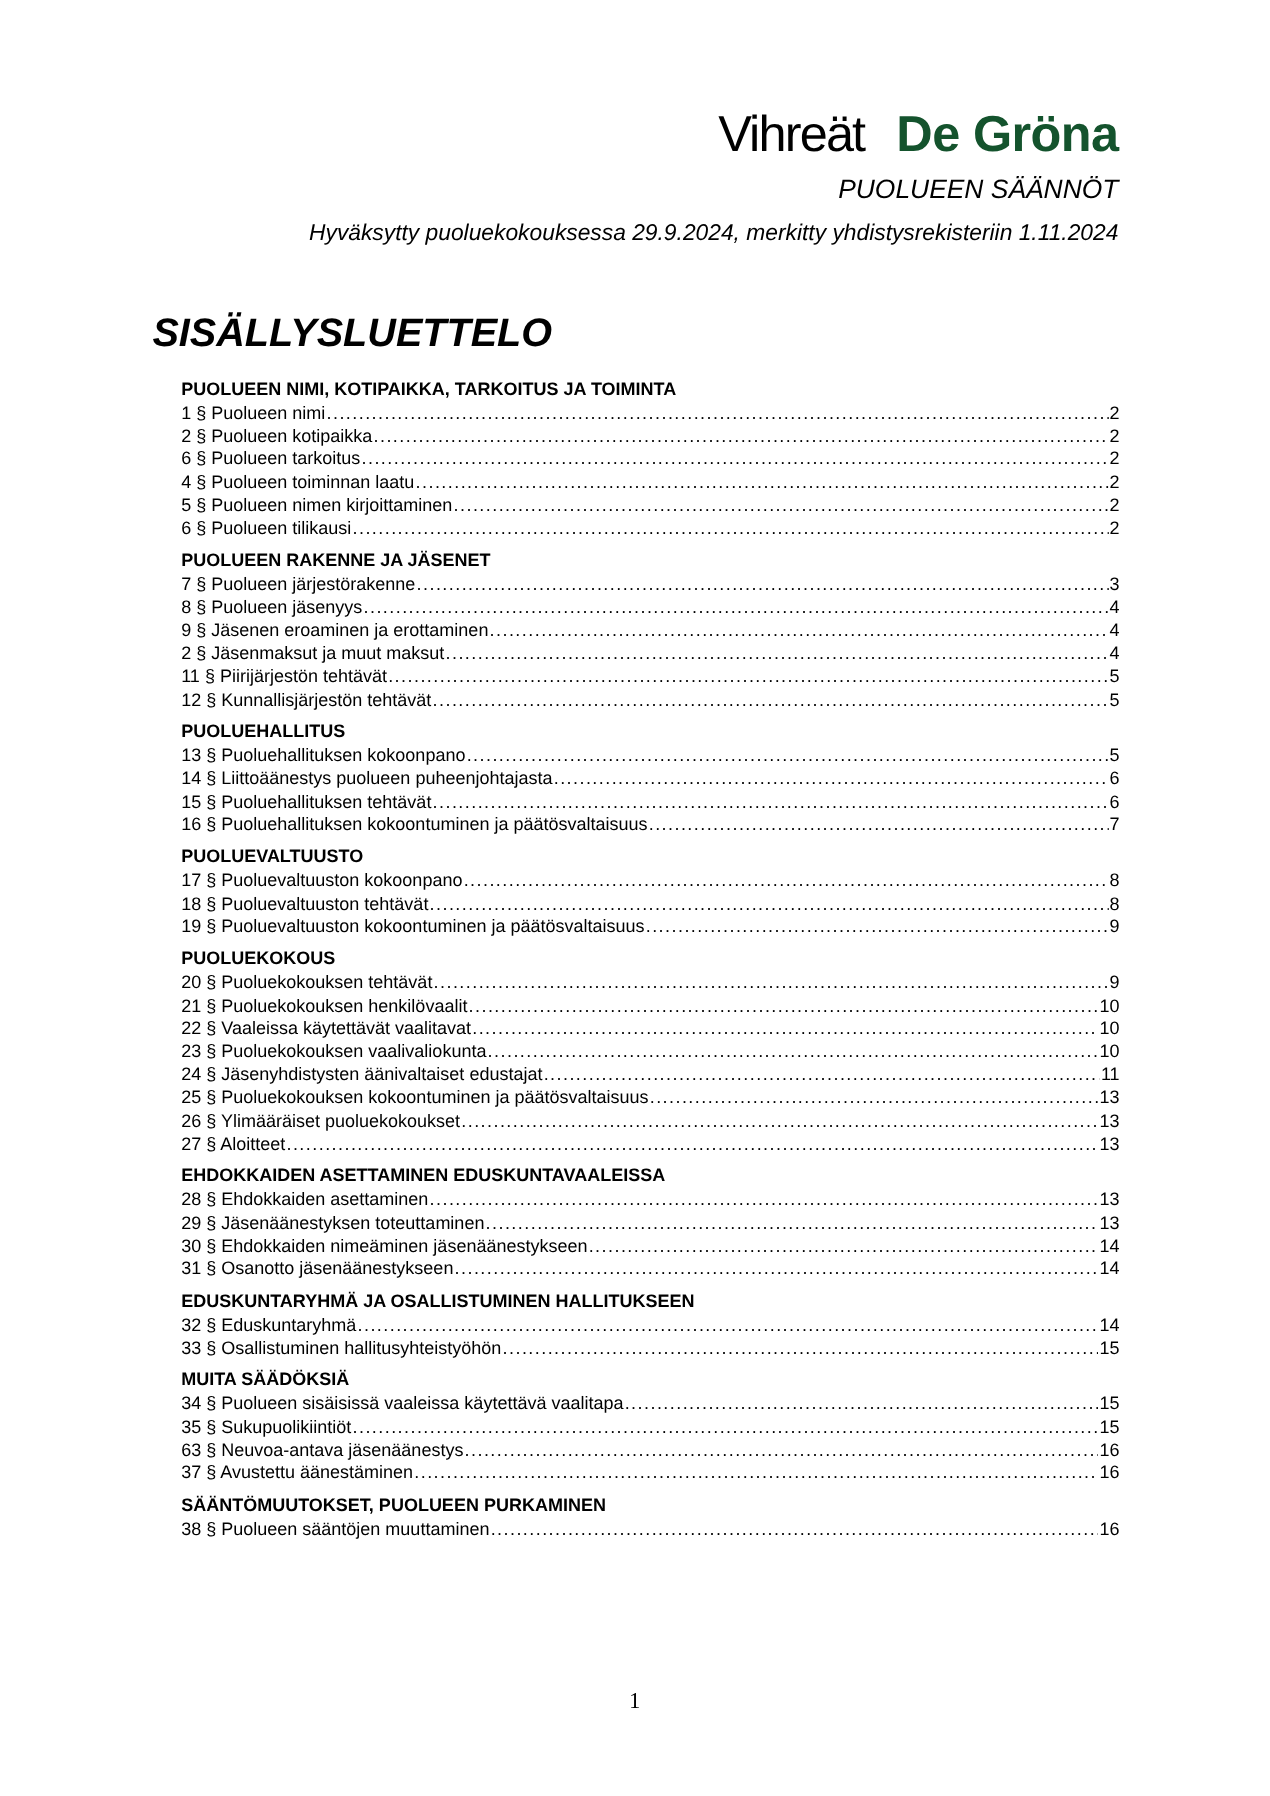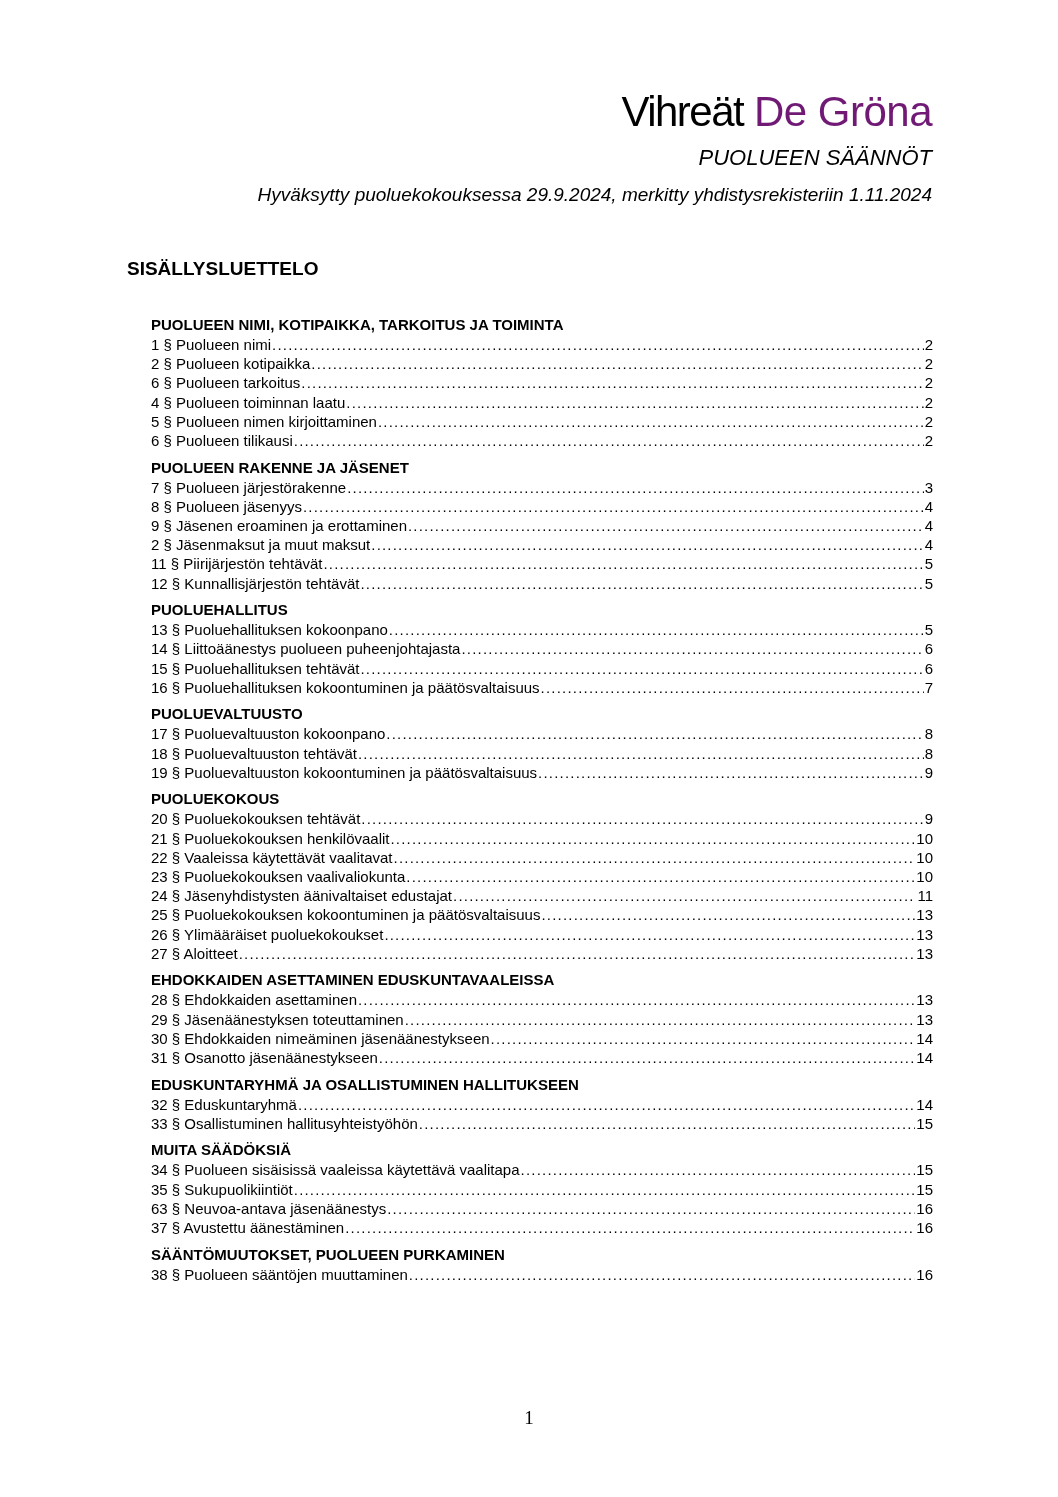--- a/index.html
+++ b/index.html
@@ -1,27 +1,27 @@
 <!DOCTYPE html>
 <html><head>
 <meta charset="utf-8">
 <style>
   html, body { margin: 0; padding: 0; background: #ffffff; }
   body { width: 1058px; height: 1497px; position: relative; overflow: hidden;
          font-family: "Liberation Sans", sans-serif; color: #000; }
   .logo { position: absolute; right: 126px; top: 88px; font-size: 42px; line-height: 48px;
           letter-spacing: -1px; white-space: nowrap; }
   .logo .bold { font-weight: 400; letter-spacing: -1.5px; }
-  .logo .light { font-weight: 400; color: #701a75; letter-spacing: -0.5px; }
+  .logo .light { font-weight: 700; color: #14532d; letter-spacing: -0.5px; margin-left: 16px; }
   .doc-title { position: absolute; right: 126px; top: 145px; font-size: 22px; font-weight: 400;
                font-style: italic; white-space: nowrap; }
   .doc-subtitle { position: absolute; right: 126px; top: 184px; font-size: 19px; font-style: italic;
                   white-space: nowrap; }
-  .toc-heading { position: absolute; left: 127px; top: 258px; font-size: 19px; font-weight: 700;
-                 white-space: nowrap; }
+  .toc-heading { position: absolute; left: 127px; top: 258px; font-size: 33px; font-weight: 700;
+                 white-space: nowrap; font-style: italic; }
   .toc { position: absolute; left: 151px; top: 314px; width: 782px; }
   .section { margin-bottom: 6.4px; }
   .section-title { font-size: 15px; font-weight: 700; line-height: 21px; white-space: nowrap; }
   .entry { display: flex; align-items: flex-end; font-size: 15px; line-height: 19.2px;
            white-space: nowrap; cursor: pointer; }
   .entry .label { flex: 0 0 auto; }
   .entry .dots { flex: 1 1 auto; overflow: hidden; margin: 0 1px; letter-spacing: 1.2px;
                  color: #000; }
   .entry .dots::before { content: "...................................................................................................................................................................................................................................................................................................."; }
   .entry .page { flex: 0 0 auto; text-align: right; }

